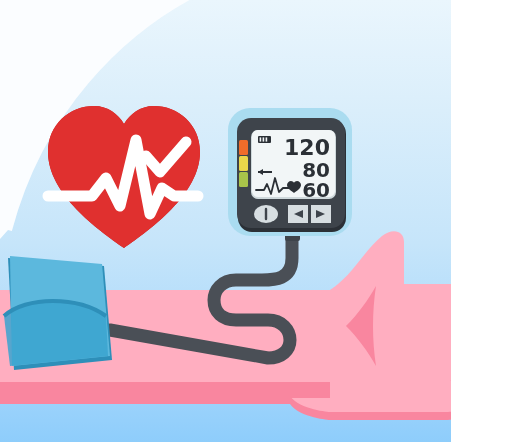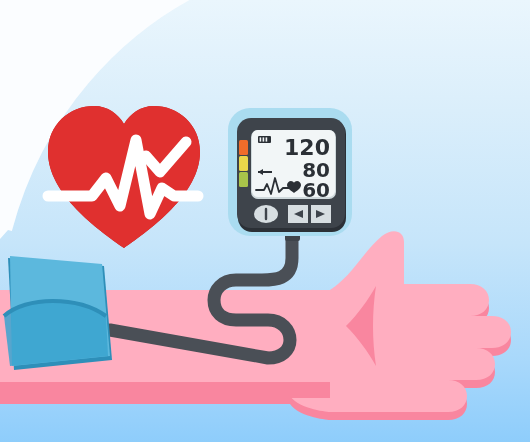--- a/index.html
+++ b/index.html
@@ -5,21 +5,21 @@
   html, body {
     margin: 0;
     padding: 0;
     background: #ffffff;
   }
   body {
     font-family: "Liberation Sans", sans-serif;
   }
   #scene {
     position: relative;
-    width: 530px;
+    width: 451px;
     height: 442px;
     overflow: hidden;
     background: linear-gradient(180deg, #eaf6fd 0%, #dceffb 22%, #c6e5fa 55%, #a8d8fb 82%, #8ecdfb 100%);
   }
   #scene svg.layer {
     position: absolute;
     left: 0;
     top: 0;
     width: 530px;
     height: 442px;

